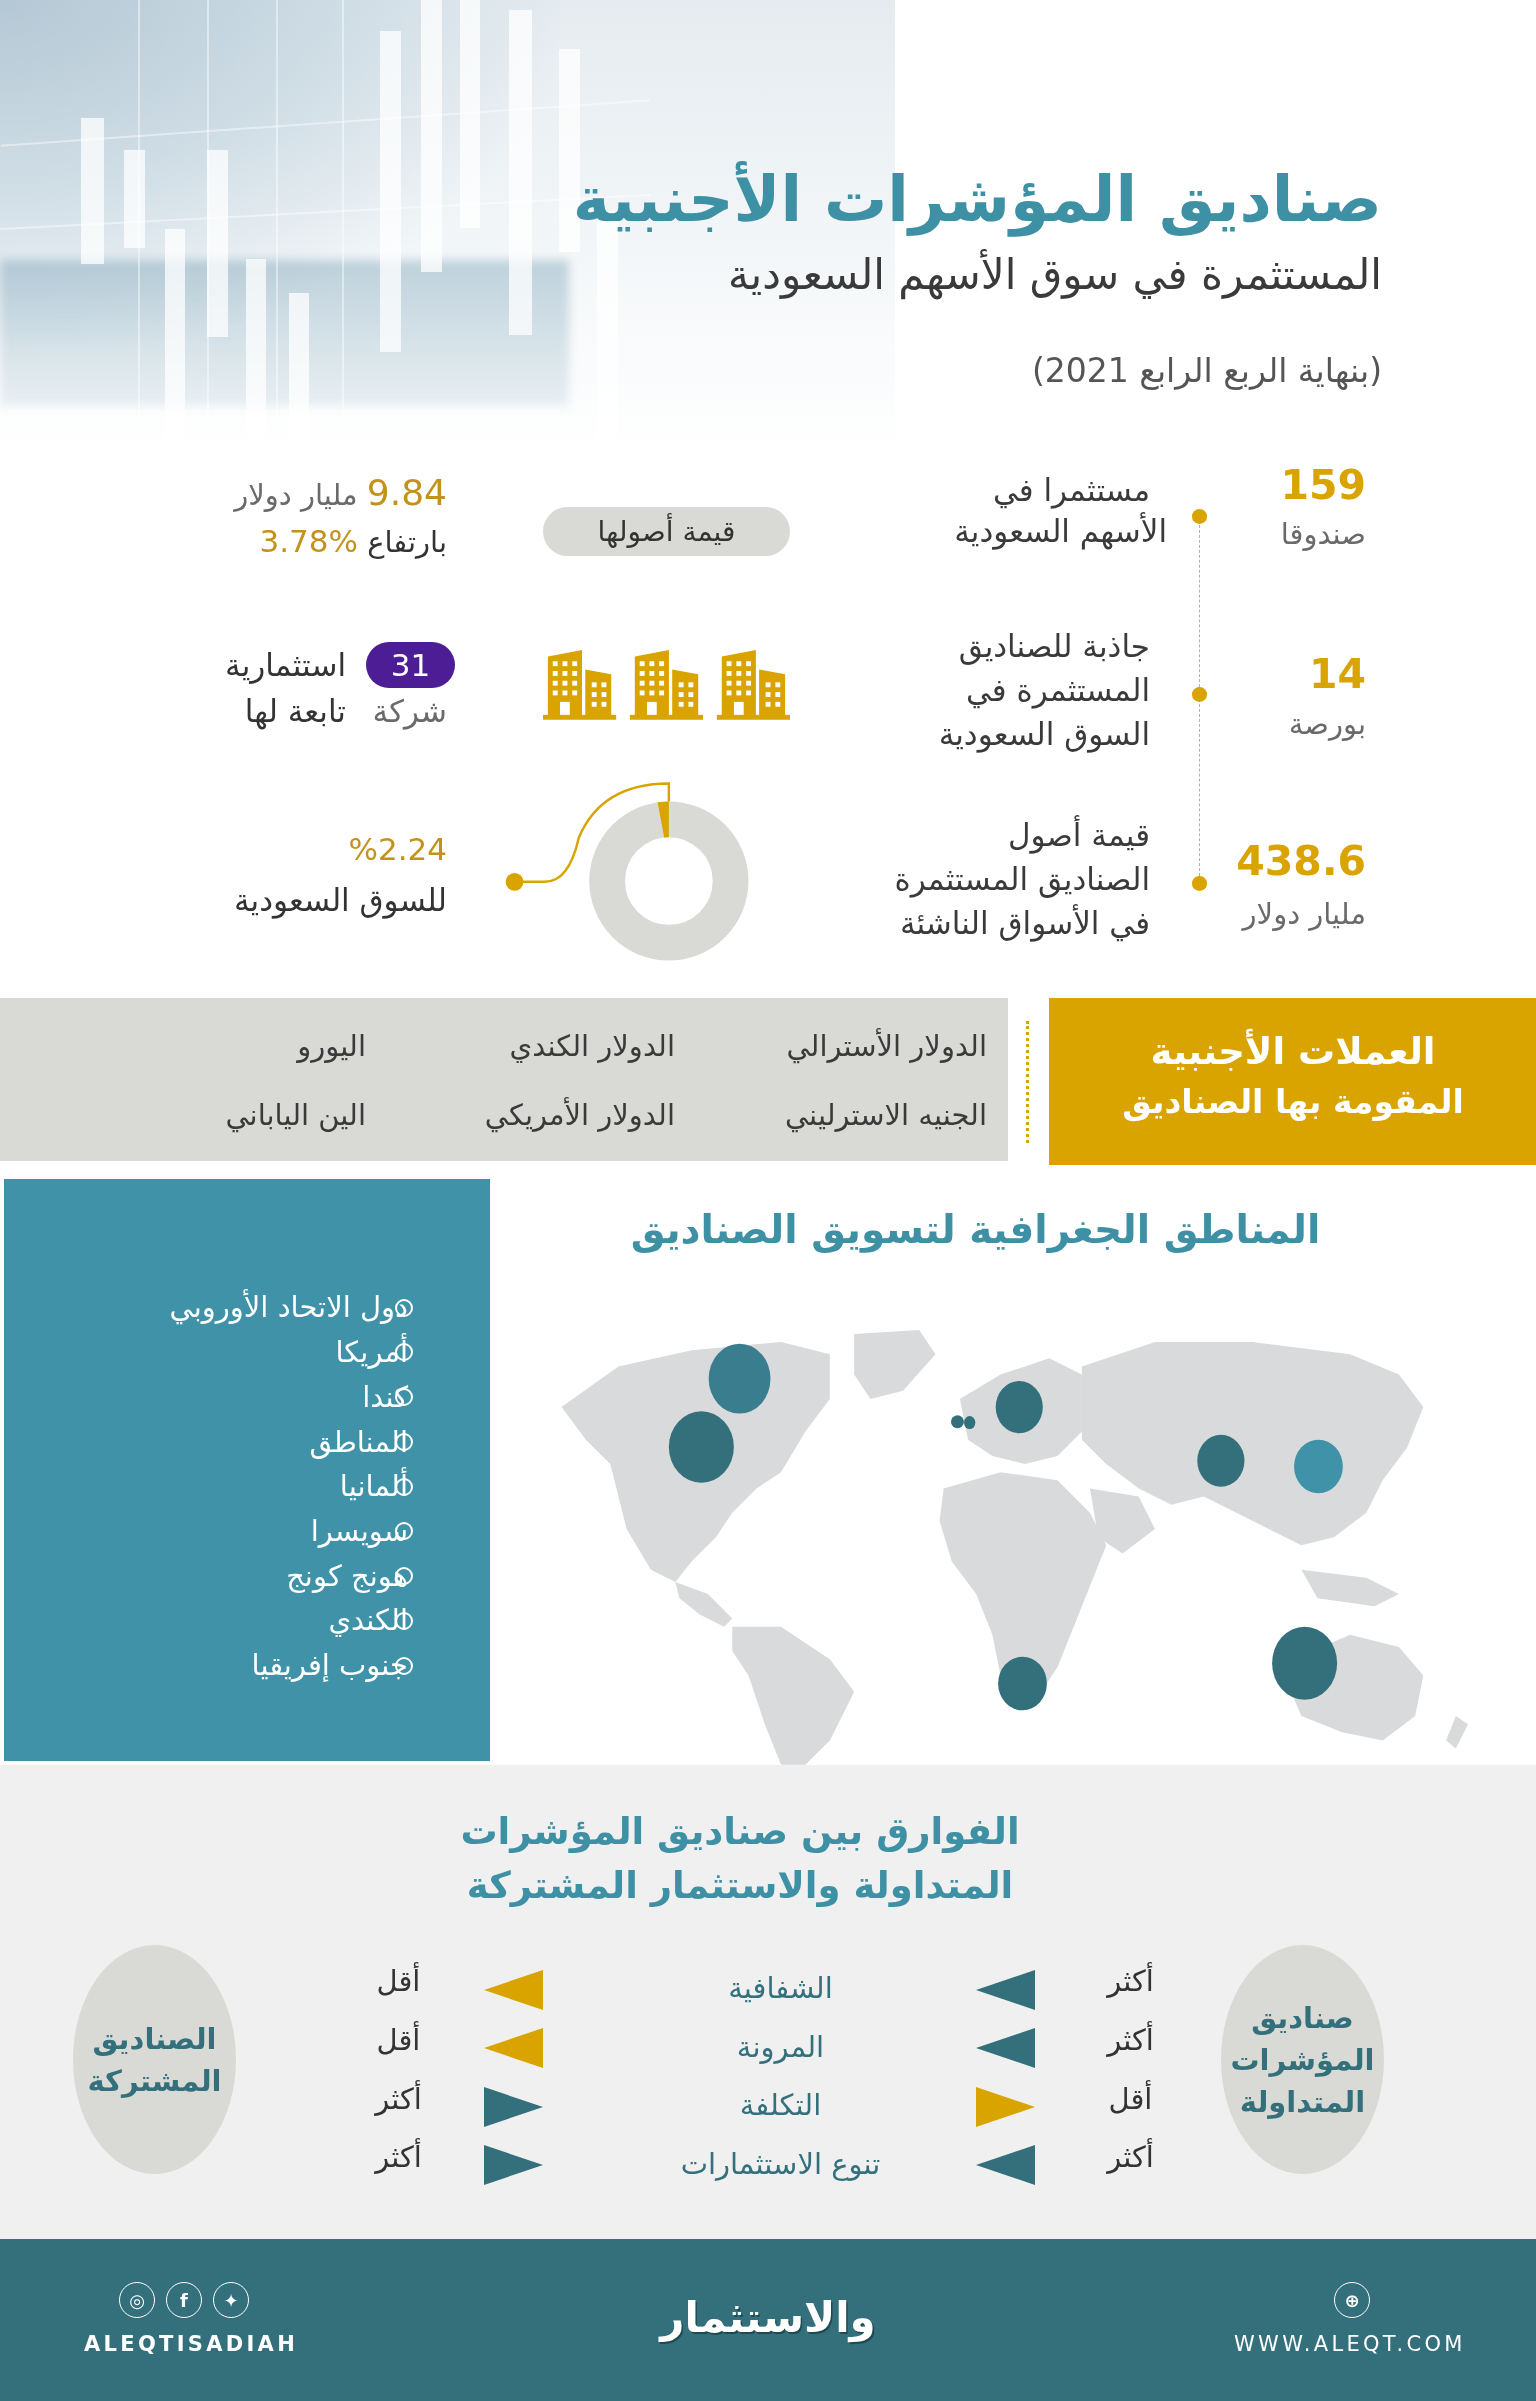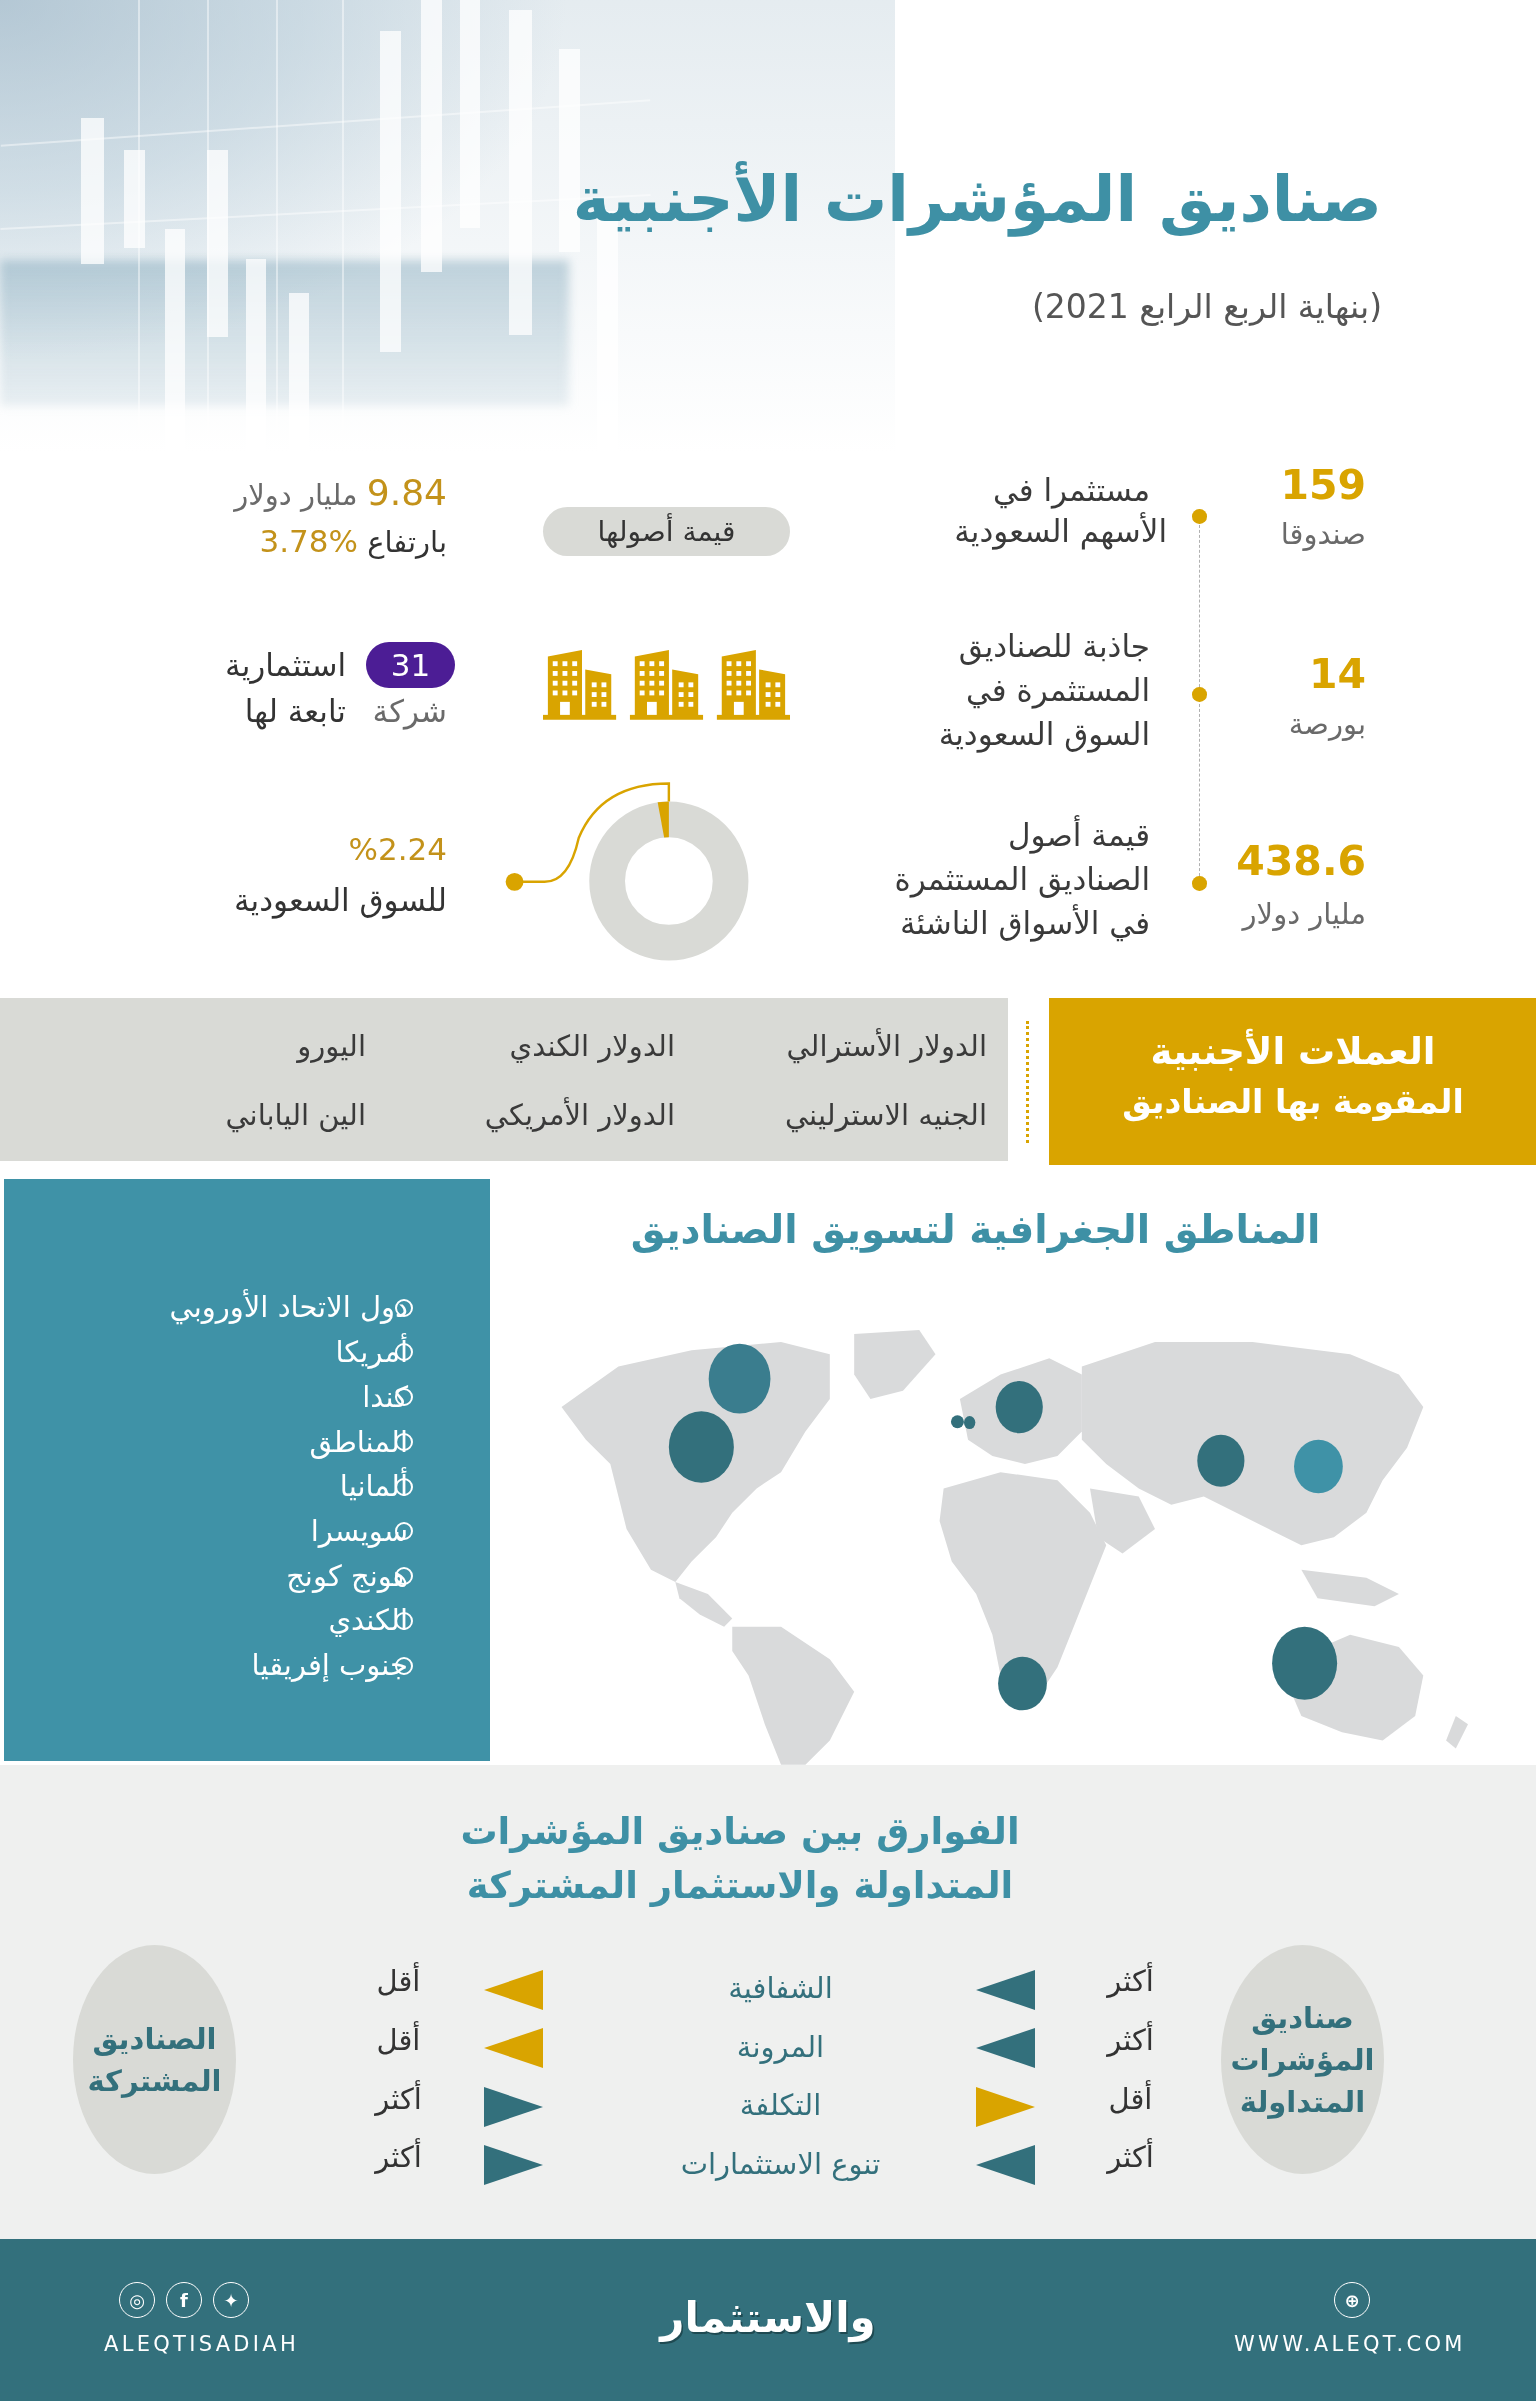--- a/index.html
+++ b/index.html
@@ -103,20 +103,21 @@
   <div class="bar" style="left:380px;top:31px;width:21px;height:321px;"></div>
   <div class="bar" style="left:421px;top:0;width:21px;height:272px;"></div>
   <div class="bar" style="left:460px;top:0;width:19.5px;height:228px;"></div>
   <div class="bar" style="left:509px;top:9.8px;width:23px;height:325px;"></div>
   <div class="bar" style="left:559px;top:49px;width:21px;height:203px;"></div>
   <div class="bar" style="left:597px;top:211px;width:21px;height:244px;"></div>
 </div>
 
 <div id="title-block" class="abs rtl">
   <div id="main-title">صناديق المؤشرات الأجنبية</div>
+  <div id="sub-title">المستثمرة في سوق الأسهم السعودية</div>
   <div id="date-line">(بنهاية الربع الرابع 2021)</div>
 </div>
 
 <div id="timeline-line" class="abs"></div>
 
 <div class="abs t-dot" style="left:1192px;top:509px;"></div>
 <div class="abs stat-num" style="right:171px;top:462px;">159</div>
 <div class="abs stat-unit rtl" style="right:171px;top:516px;">صندوقا</div>
 <div class="abs stat-desc rtl" style="right:387px;top:470px;">مستثمرا في</div>
 <div class="abs stat-desc rtl" style="right:370px;top:511px;">الأسهم السعودية</div>
@@ -312,17 +313,17 @@
 <div class="abs cmp-feature rtl" style="top:2144px;">تنوع الاستثمارات</div>
 <div class="abs cmp-val rtl" style="left:1090px;top:2137px;">أكثر</div>
 <div class="abs tri tri-left teal" style="left:976px;top:2145px;"></div>
 <div class="abs tri tri-right teal" style="left:484px;top:2145px;"></div>
 <div class="abs cmp-val rtl" style="left:358px;top:2137px;">أكثر</div>
 
 <div id="footer" class="abs"></div>
 <div class="abs ft-circle" style="left:119px;top:2282px;">◎</div>
 <div class="abs ft-circle" style="left:166px;top:2282px;">f</div>
 <div class="abs ft-circle" style="left:213px;top:2282px;">✦</div>
-<div class="abs ft-text" style="left:104px;top:2332px;">ALEQTISADIAH</div>
+<div class="abs ft-text" style="left:84px;top:2332px;font-weight:bold;">ALEQTISADIAH</div>
 <div id="ft-logo" class="abs rtl">والاستثمار</div>
 <div class="abs ft-circle" style="left:1334px;top:2282px;">⊕</div>
 <div class="abs ft-text" style="left:1234px;top:2332px;">WWW.ALEQT.COM</div>
 
 
 </body></html>

